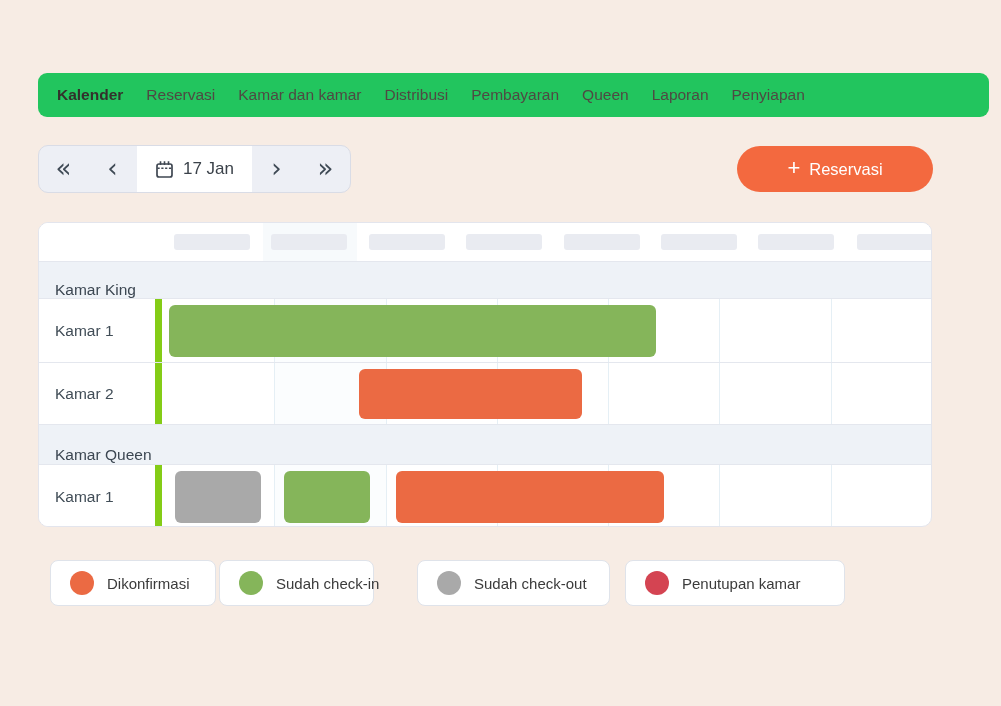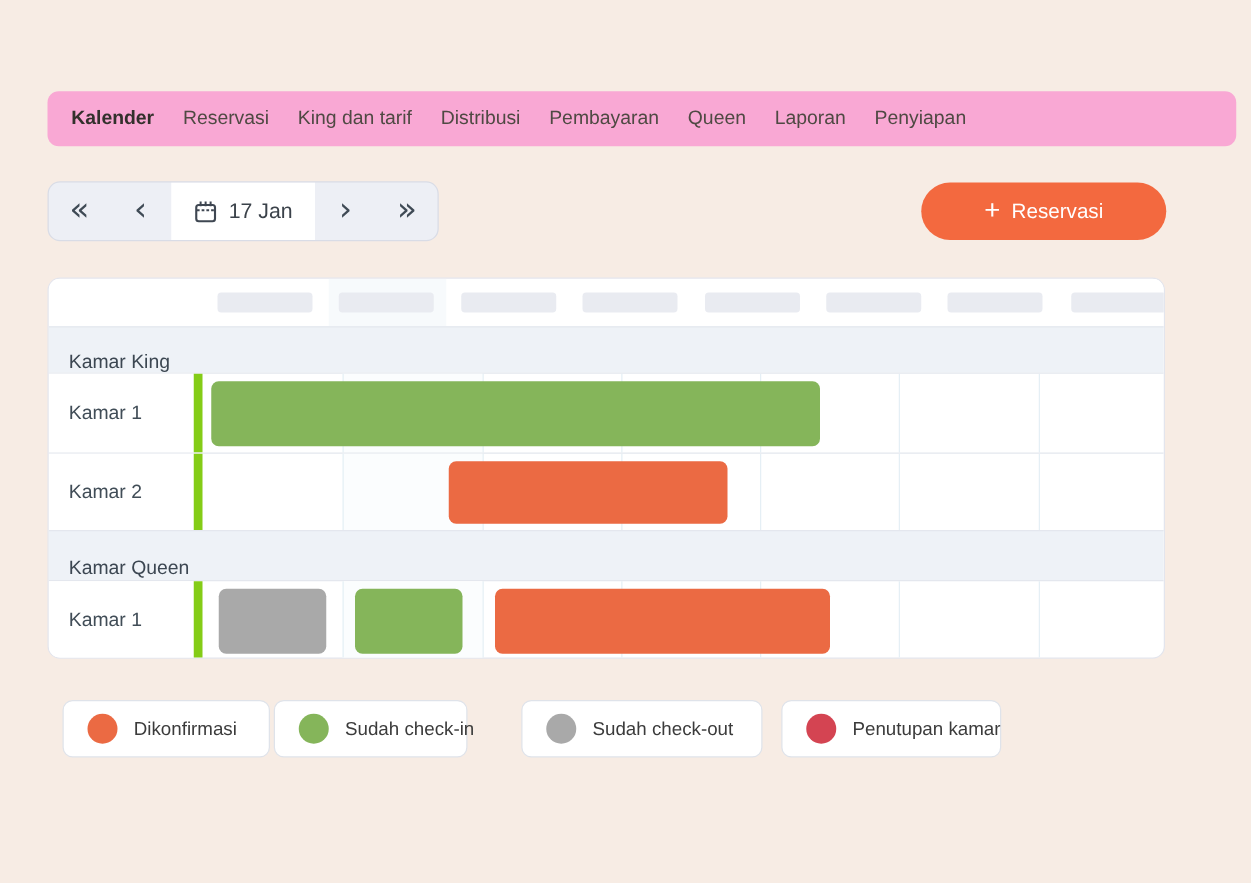--- a/index.html
+++ b/index.html
@@ -2,21 +2,21 @@
 <html><head>
 <meta charset="utf-8">
 <style>
   * { margin:0; padding:0; box-sizing:border-box; }
   html,body { width:1001px; height:706px; }
   body { font-family:"Liberation Sans","DejaVu Sans",sans-serif; background:#f7ece4; overflow:hidden; }
   #app { position:relative; width:1001px; height:706px; }
 
   
   #navbar { position:absolute; left:38px; top:73px; width:951px; height:44px;
-            background:#f9a8d4; border-radius:9px; display:flex; align-items:center;
+            background:#22c55e; border-radius:9px; display:flex; align-items:center;
             gap:23px; padding:0 19px; }
   .nav-tab { position:relative; font-size:15.5px; color:#4f4943; cursor:pointer;
              white-space:nowrap; line-height:44px; height:44px; }
   .nav-tab.active { font-weight:bold; color:#33302c; }
 
   
   #date-nav { position:absolute; left:38px; top:145px; width:313px; height:48px;
               background:#edeff5; border:1px solid #d9dce6; border-radius:10px;
               display:flex; align-items:stretch; overflow:hidden; }
   .dn-btn { flex:0 0 49px; display:flex; align-items:center; justify-content:center;
@@ -56,21 +56,21 @@
   .legend-label { font-size:15px; color:#3b3b3b; white-space:nowrap; }
 </style>
 </head>
 <body>
 
 <div id="app">
 
   <nav id="navbar">
       <div class="nav-tab active">Kalender</div>
       <div class="nav-tab">Reservasi</div>
-      <div class="nav-tab">King dan tarif</div>
+      <div class="nav-tab">Kamar dan kamar</div>
       <div class="nav-tab">Distribusi</div>
       <div class="nav-tab">Pembayaran</div>
       <div class="nav-tab">Queen</div>
       <div class="nav-tab">Laporan</div>
       <div class="nav-tab">Penyiapan</div>
     </nav>
 
   <div id="date-nav">
     <button class="dn-btn">«</button>
     <button class="dn-btn">‹</button>
@@ -162,19 +162,19 @@
         <span class="legend-label">Dikonfirmasi</span>
       </div>
       <div class="legend-box" style="left: 219px; width: 155px;">
         <span class="legend-dot" style="background: rgb(133, 181, 90);"></span>
         <span class="legend-label">Sudah check-in</span>
       </div>
       <div class="legend-box" style="left: 417px; width: 193px;">
         <span class="legend-dot" style="background: rgb(169, 169, 169);"></span>
         <span class="legend-label">Sudah check-out</span>
       </div>
-      <div class="legend-box" style="left: 625px; width: 176px;">
+      <div class="legend-box" style="left: 625px; width: 220px;">
         <span class="legend-dot" style="background: rgb(212, 68, 82);"></span>
         <span class="legend-label">Penutupan kamar</span>
       </div>
     </div>
 
 </div>
 
 </body></html>

